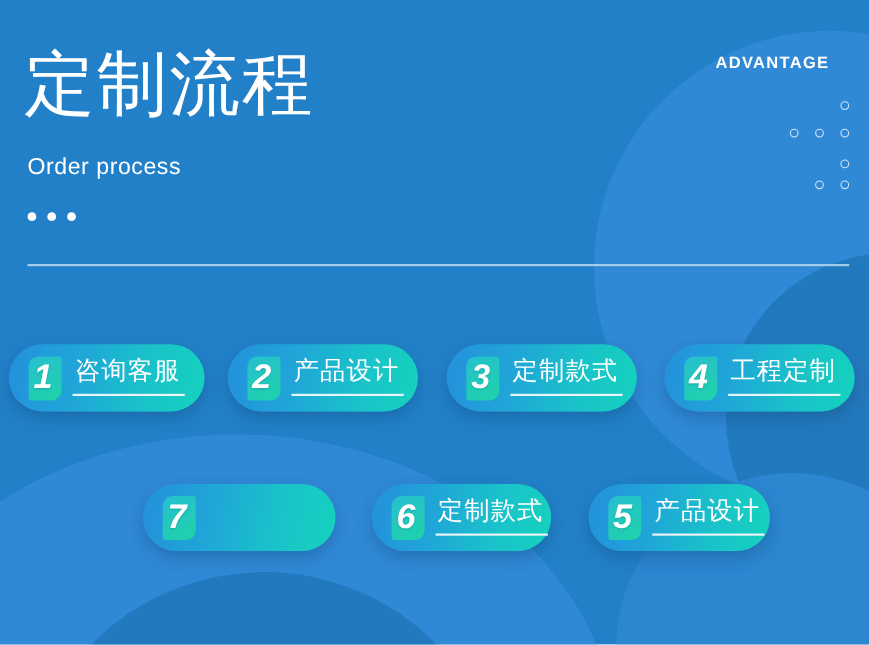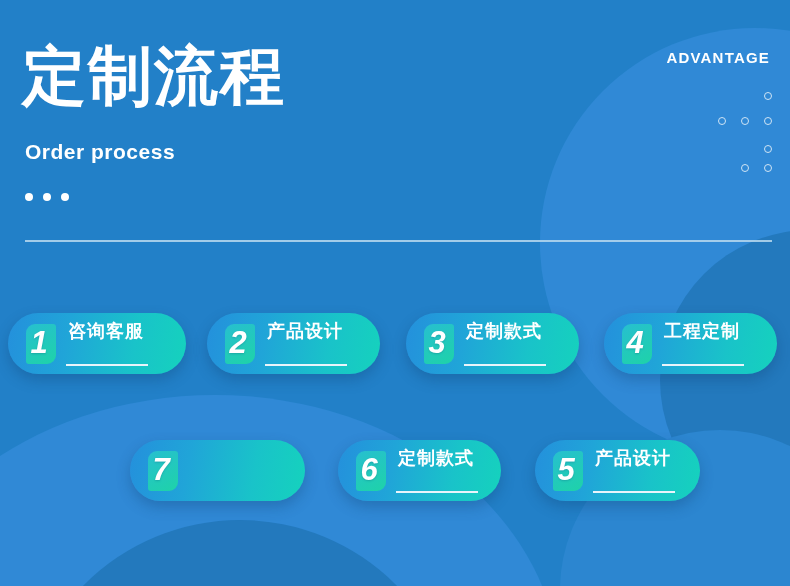--- a/index.html
+++ b/index.html
@@ -68,52 +68,52 @@
   }
 
   
   .title-cn {
     position: absolute;
     left: 22px;
     top: 38px;
     color: #ffffff;
     font-size: 64px;
     line-height: 76px;
-    font-weight: bold;
+    font-weight: normal;
     letter-spacing: 2px;
     white-space: nowrap;
   }
   .title-en {
     position: absolute;
     left: 25px;
     top: 139px;
     color: #ffffff;
     font-size: 21px;
     line-height: 26px;
-    font-weight: bold;
+    font-weight: normal;
     letter-spacing: 0.5px;
     white-space: nowrap;
   }
   .dots {
     position: absolute;
     left: 25px;
     top: 193px;
     display: flex;
     gap: 10px;
   }
   .dots i {
     display: block;
     width: 8px;
     height: 8px;
     border-radius: 50%;
     background: #ffffff;
   }
   .advantage {
     position: absolute;
-    right: 20px;
+    right: 36px;
     top: 49px;
     color: #ffffff;
     font-size: 15px;
     font-weight: bold;
     letter-spacing: 1.2px;
     white-space: nowrap;
   }
 
   
   .ring-grid {
@@ -170,26 +170,26 @@
     color: #ffffff;
     font-size: 31px;
     line-height: 31px;
     font-weight: bold;
     font-style: italic;
     transform: translate(-2px, -1px);
     text-shadow: 0 1px 2px rgba(10, 70, 110, 0.25);
   }
   .pill .pill-label {
     color: #ffffff;
-    font-size: 18px;
+    font-size: 23px;
     line-height: 26px;
-    font-weight: bold;
+    font-weight: normal;
     letter-spacing: 1px;
     white-space: nowrap;
-    padding: 0 4px 20px 2px;
+    padding: 0 4px 8px 2px;
     border-bottom: 2px solid #e8f4fb;
     transform: translateY(-2px);
   }
 
   
   .p1 { left: 8px;   top: 313px; width: 178px; }
   .p2 { left: 207px; top: 313px; width: 173px; }
   .p3 { left: 406px; top: 313px; width: 173px; }
   .p4 { left: 604px; top: 313px; width: 173px; }
   

